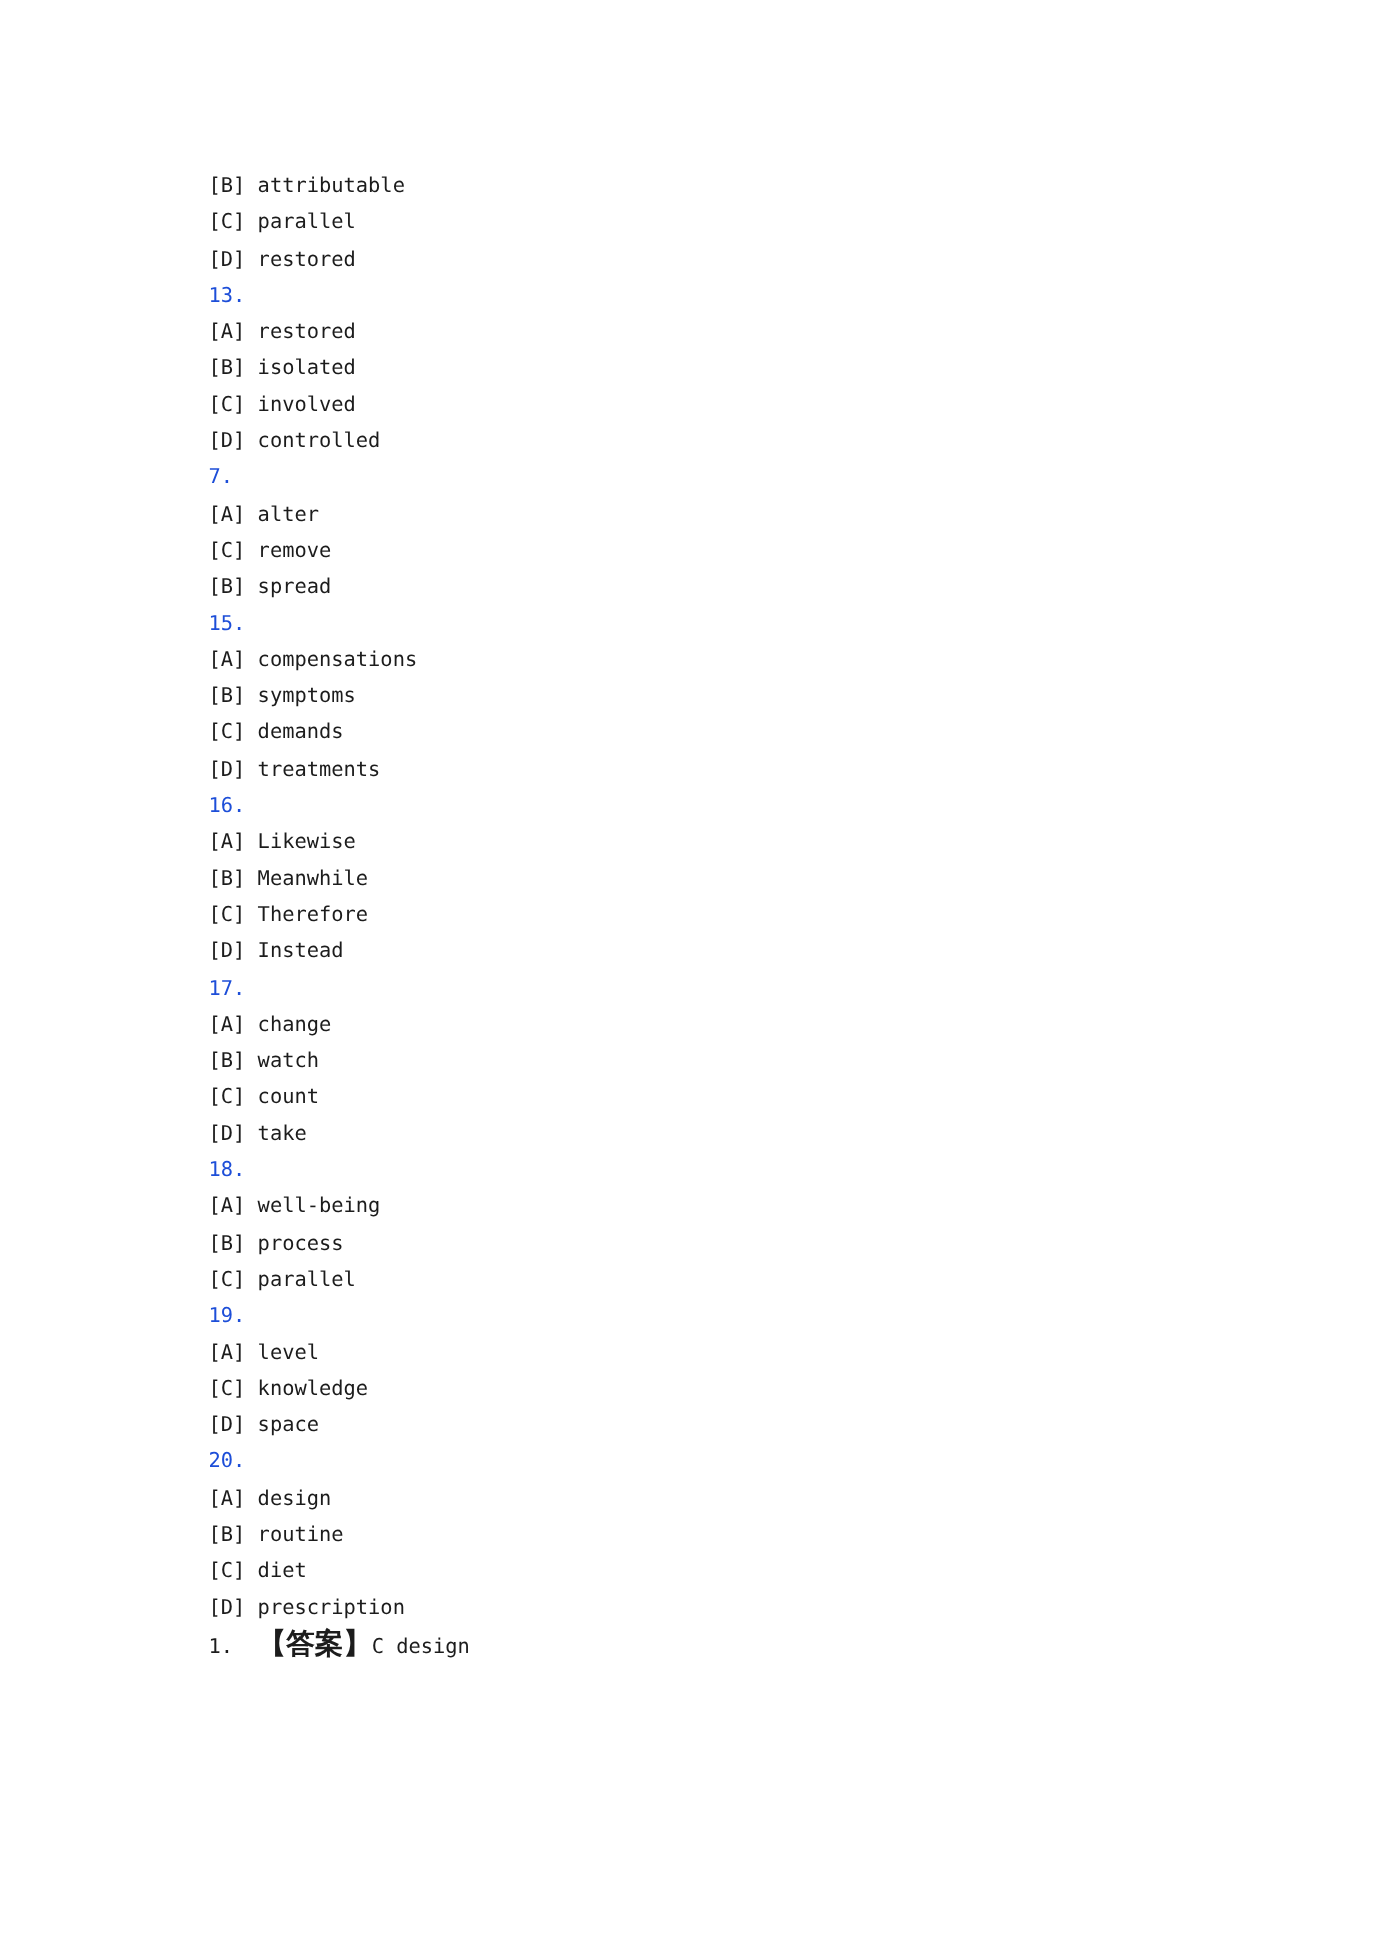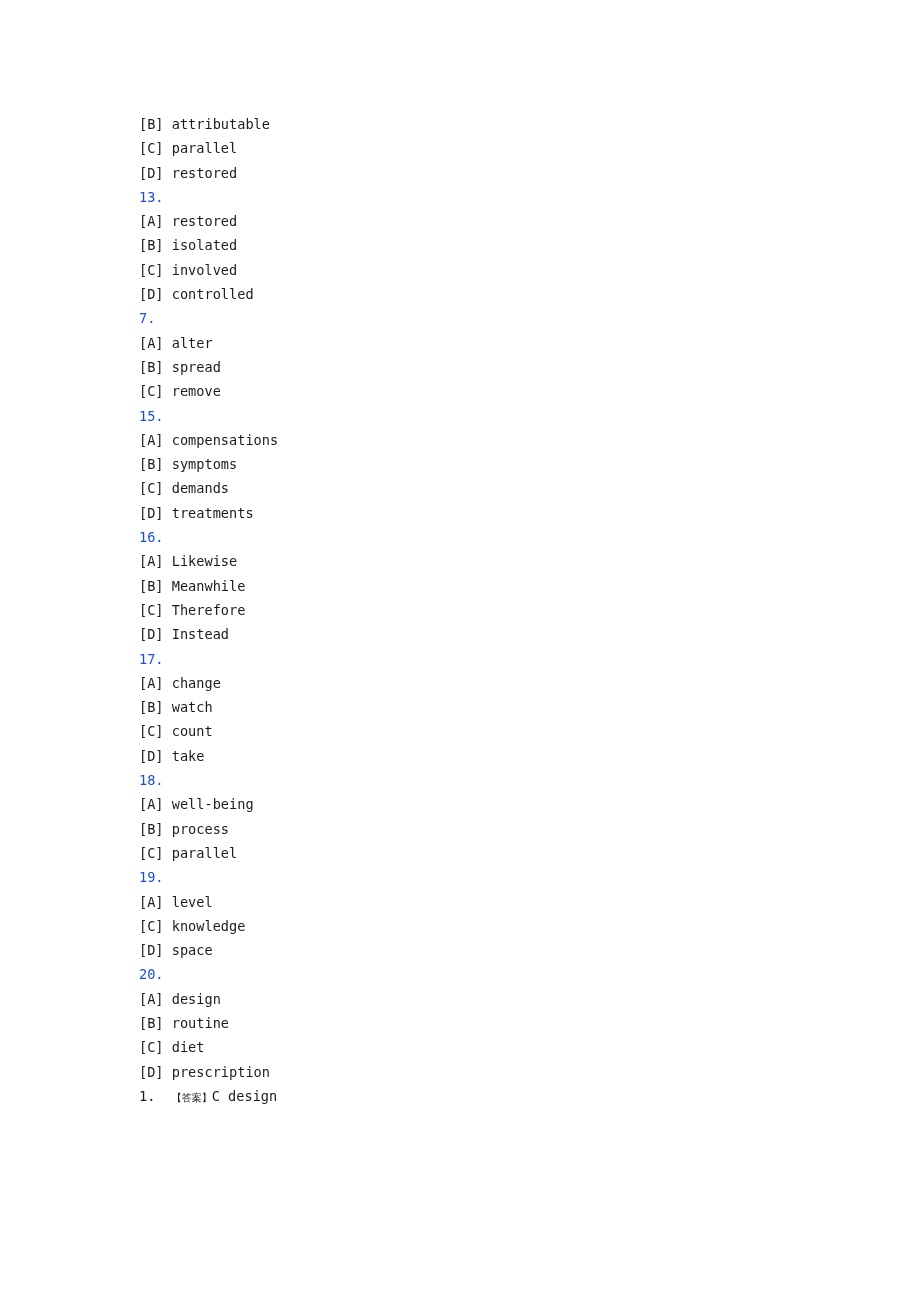--- a/index.html
+++ b/index.html
@@ -40,42 +40,42 @@
     color: #1c1c1c;
   }
   .doc-line.question-number {
     color: #1d4ed8;
   }
   .doc-line.answer-line {
     color: #1c1c1c;
   }
   .cjk {
     font-family: "DejaVu Sans", "Liberation Sans", sans-serif;
-    font-weight: normal;
-    font-size: 10px;
+    font-weight: bold;
+    font-size: 19px;
   }
 </style>
 </head>
 <body>
 
 <div class="page">
   <div class="doc-body">
 
     <div class="doc-line">[B] attributable</div>
       <div class="doc-line">[C] parallel</div>
       <div class="doc-line">[D] restored</div>
       <div class="doc-line question-number">13.</div>
       <div class="doc-line">[A] restored</div>
       <div class="doc-line">[B] isolated</div>
       <div class="doc-line">[C] involved</div>
       <div class="doc-line">[D] controlled</div>
       <div class="doc-line question-number">7.</div>
       <div class="doc-line">[A] alter</div>
+      <div class="doc-line">[C] remove</div>
       <div class="doc-line">[B] spread</div>
-      <div class="doc-line">[C] remove</div>
       <div class="doc-line question-number">15.</div>
       <div class="doc-line">[A] compensations</div>
       <div class="doc-line">[B] symptoms</div>
       <div class="doc-line">[C] demands</div>
       <div class="doc-line">[D] treatments</div>
       <div class="doc-line question-number">16.</div>
       <div class="doc-line">[A] Likewise</div>
       <div class="doc-line">[B] Meanwhile</div>
       <div class="doc-line">[C] Therefore</div>
       <div class="doc-line">[D] Instead</div>

